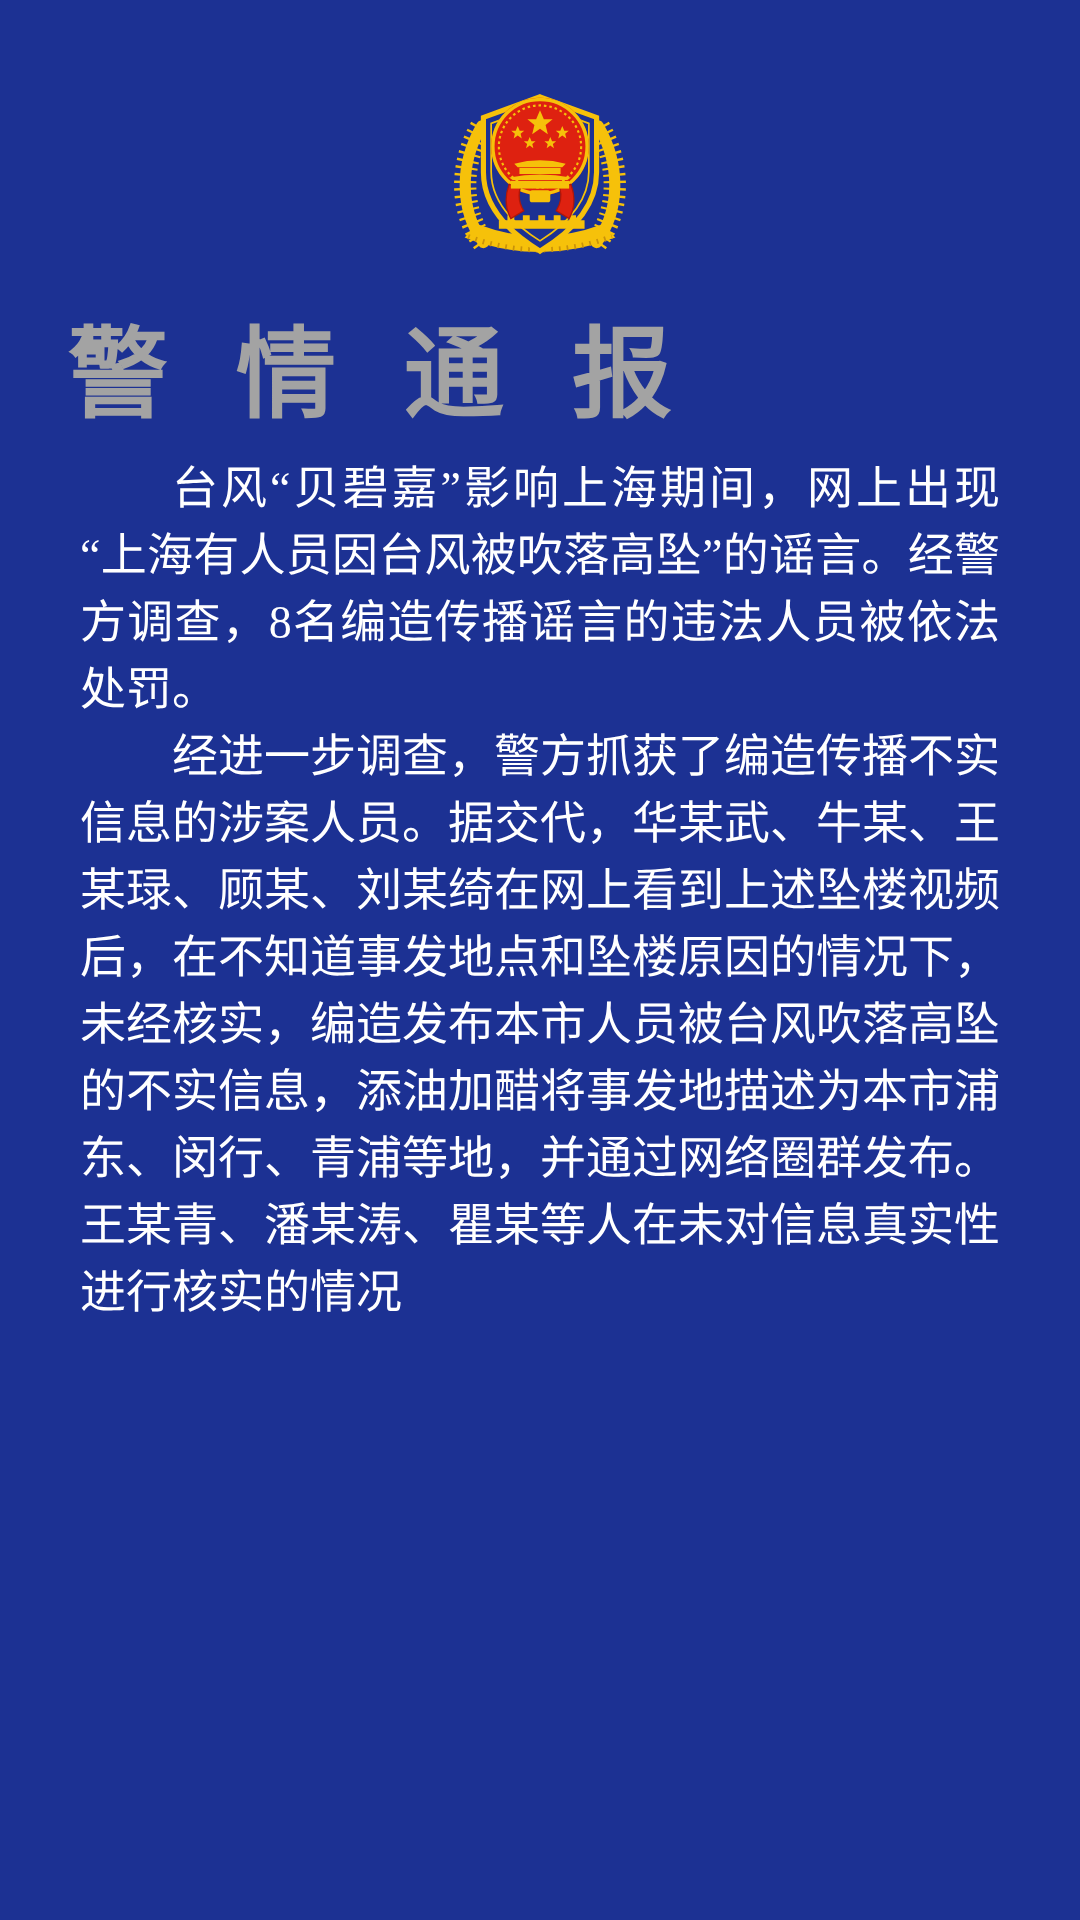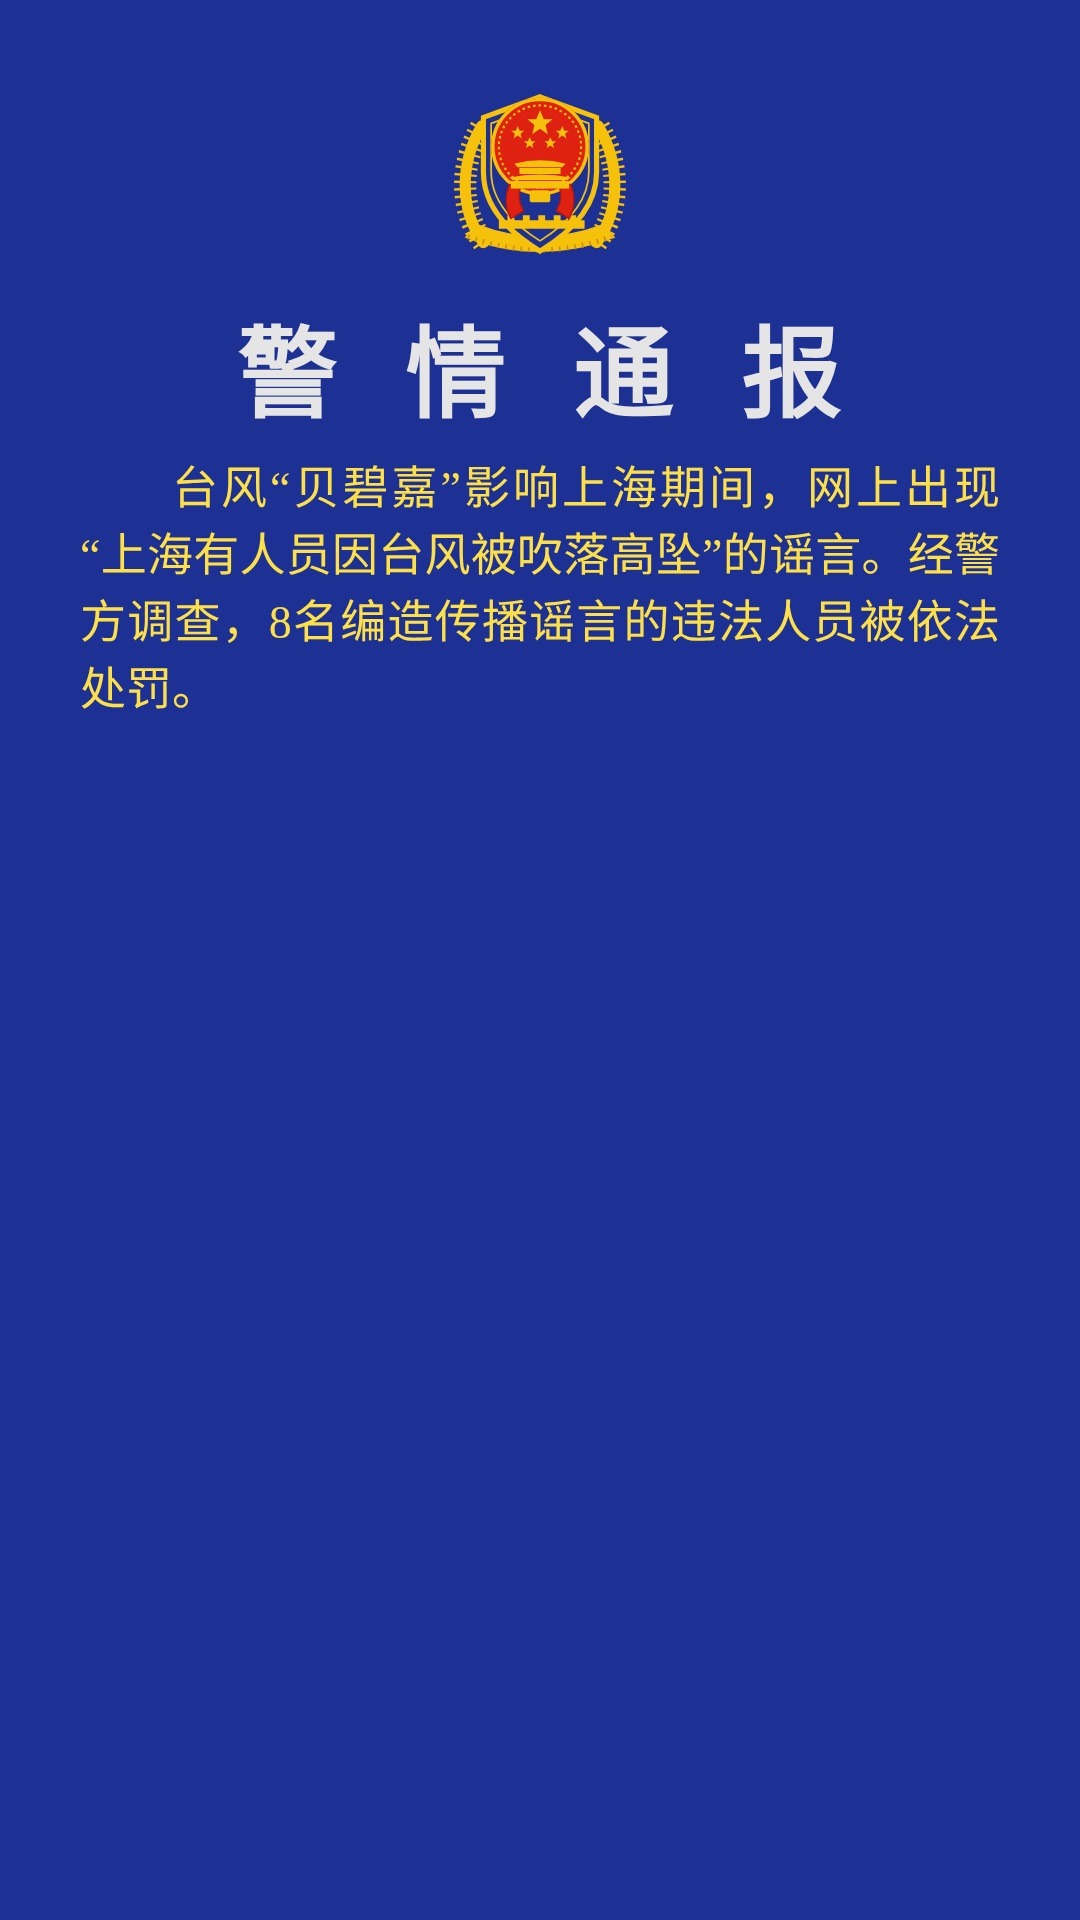--- a/index.html
+++ b/index.html
@@ -12,32 +12,32 @@
     overflow: hidden;
     font-family: "Liberation Serif", "DejaVu Serif", serif;
   }
   .badge-wrap {
     display: flex;
     justify-content: center;
     padding-top: 90px;
   }
   .title {
     margin: 60px 0 0 0;
-    text-align: center;
-    color: #e5e5e5;
+    text-align: left;
+    color: #a3a3a3;
     font-size: 100px;
     font-weight: 700;
     line-height: 1.15;
     letter-spacing: 0.68em;
     text-indent: 0.68em; 
     white-space: nowrap;
   }
   .body-text {
     margin: 22px 80px 0 80px;
-    color: #fde047;
+    color: #ffffff;
     font-size: 46px;
     line-height: 67px;
     text-align: justify;
   }
   .body-text p {
     margin: 0;
     text-indent: 2em;
   }
 </style>
 </head>
@@ -84,15 +84,16 @@
         <path d="M64,102 Q100,95 136,102 L132,105 L68,105 Z"></path>
         <rect x="66" y="106" width="68" height="9"></rect>
       </g>
     </svg>
   </div>
 
   <h1 class="title">警情通报</h1>
 
   <div class="body-text">
     <p>台风“贝碧嘉”影响上海期间，网上出现“上海有人员因台风被吹落高坠”的谣言。经警方调查，8名编造传播谣言的违法人员被依法处罚。</p>
+    <p>经进一步调查，警方抓获了编造传播不实信息的涉案人员。据交代，华某武、牛某、王某琭、顾某、刘某绮在网上看到上述坠楼视频后，在不知道事发地点和坠楼原因的情况下，未经核实，编造发布本市人员被台风吹落高坠的不实信息，添油加醋将事发地描述为本市浦东、闵行、青浦等地，并通过网络圈群发布。王某青、潘某涛、瞿某等人在未对信息真实性进行核实的情况</p>
   </div>
 
 </div>
 
 </body></html>

